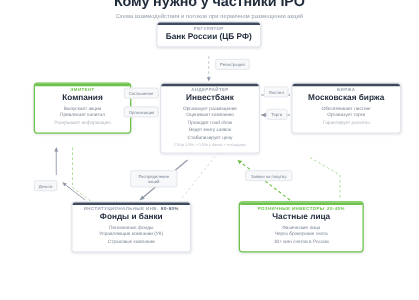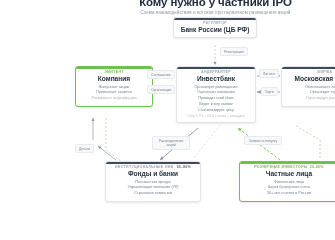--- a/index.html
+++ b/index.html
@@ -3,21 +3,21 @@
 <meta charset="utf-8">
 <style>
   html,body{margin:0;padding:0;}
   body{
     width:335px;height:220px;overflow:hidden;
     background:#ffffff;
     font-family:"Liberation Sans",sans-serif;
     color:#2f3a4a;
     position:relative;
   }
-  #stage{position:relative;width:270px;height:220px;margin-left:48px;}
+  #stage{position:relative;width:270px;height:220px;}
 
   .title{
     position:absolute;left:0;top:-4px;width:335px;text-align:center;
     font-size:11.5px;font-weight:bold;color:#1f2a3a;letter-spacing:-0.1px;
   }
   .subtitle{
     position:absolute;left:0;top:10px;width:335px;text-align:center;
     font-size:4.6px;color:#8d97a6;letter-spacing:.05px;
   }
 

